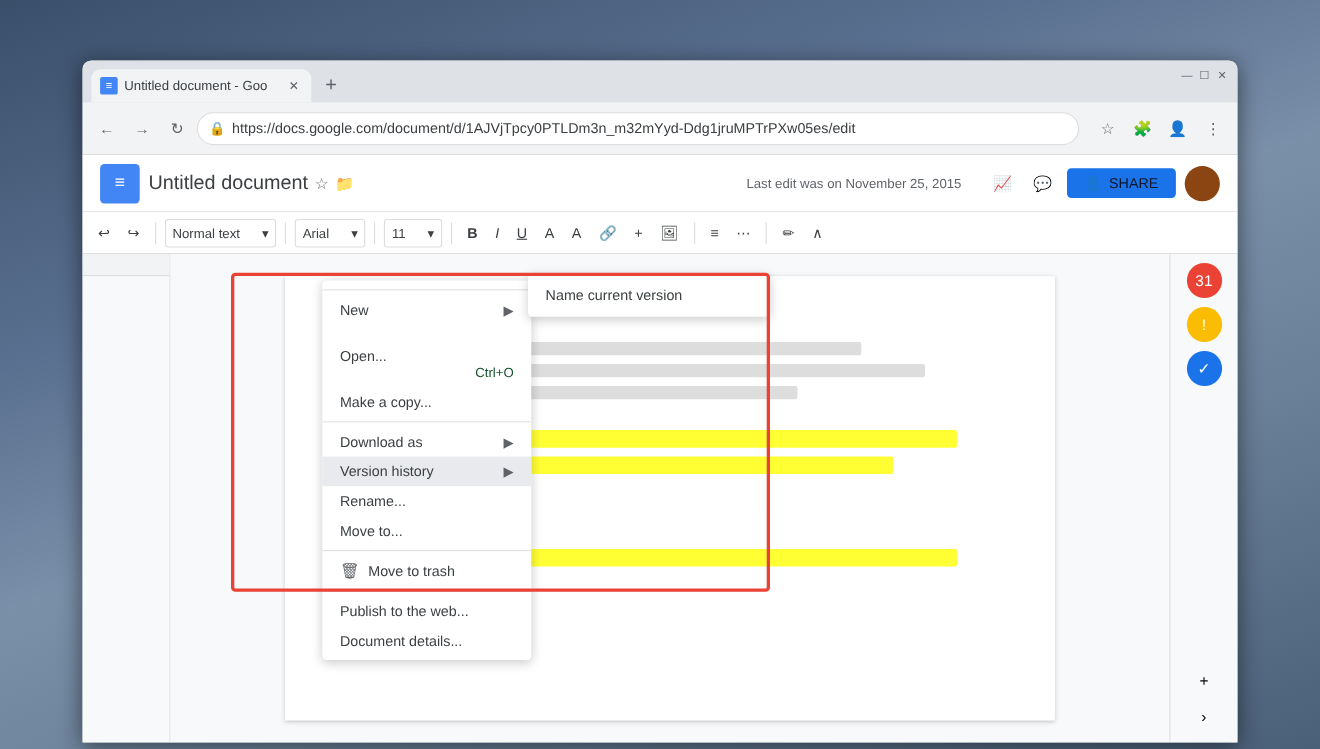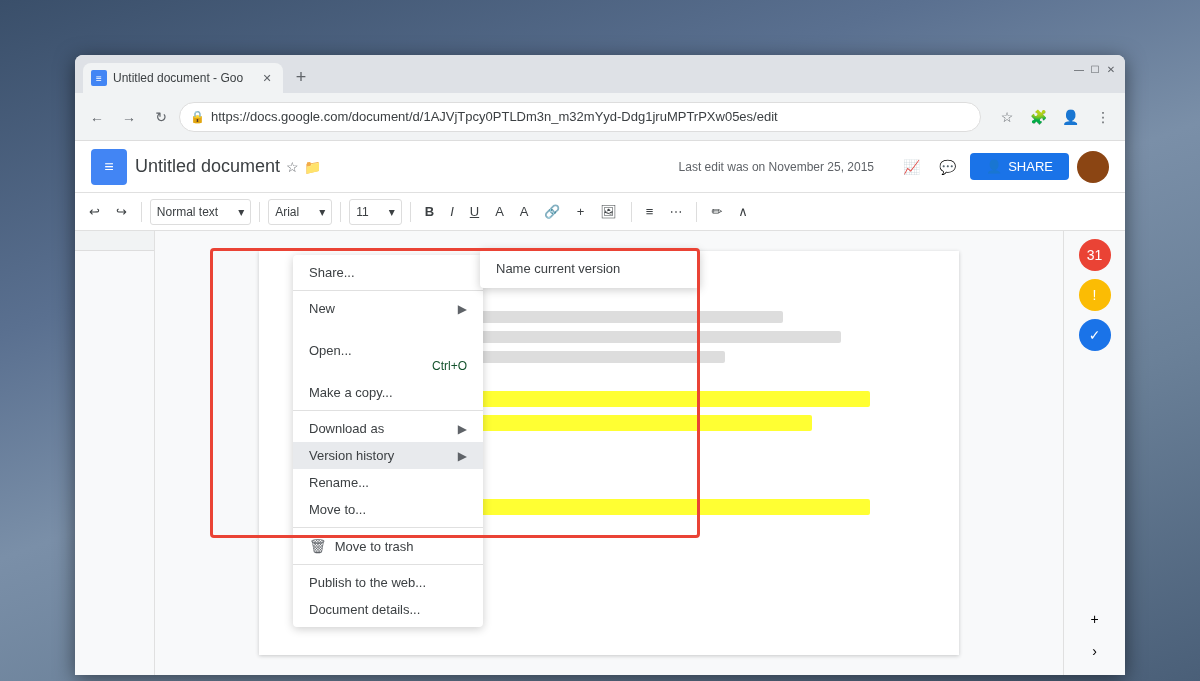--- a/index.html
+++ b/index.html
@@ -279,21 +279,21 @@
 
     .docs-header-actions {
       display: flex;
       align-items: center;
       gap: 8px;
       margin-left: 16px;
     }
 
     .share-btn {
       background: #1a73e8;
-      color: #ffffff;
+      color: #0f172a;
       border: none;
       border-radius: 4px;
       padding: 6px 16px;
       font-size: 13px;
       cursor: pointer;
       display: flex;
       align-items: center;
       gap: 6px;
     }
 
@@ -646,23 +646,20 @@
         <div class="right-sidebar-btn sidebar-badge-blue">✓</div>
         <div style="margin-top:auto">
           <div class="right-sidebar-btn">+</div>
           <div class="right-sidebar-btn">›</div>
         </div>
       </div>
     </div>
   </div>
 
   <div class="file-dropdown">
-    <div class="menu-item">
-      <span>Share...</span>
-    </div>
     <div class="menu-divider"></div>
     <div class="menu-item">
       <span>New</span>
       <span class="arrow">▶</span>
     </div>
     <div class="menu-item">
       <span>Open...</span>
       <span class="shortcut">Ctrl+O</span>
     </div>
     <div class="menu-item">

